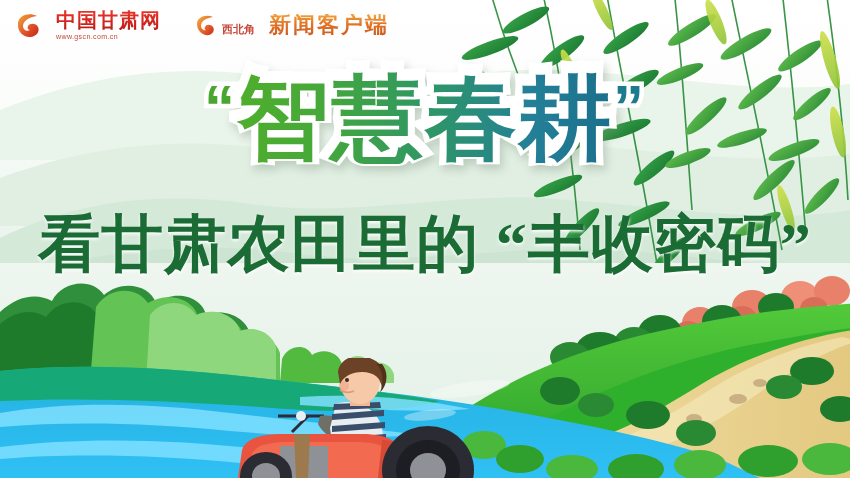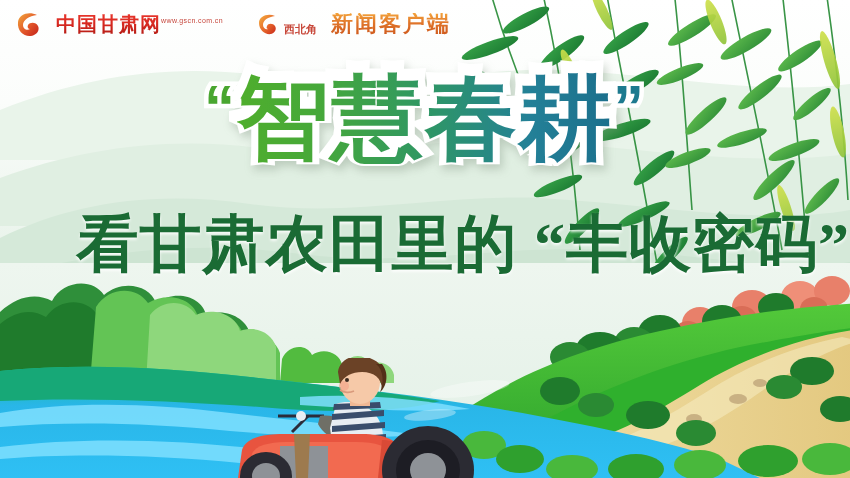--- a/index.html
+++ b/index.html
@@ -61,21 +61,21 @@
     position:absolute;left:0;top:0;
     color:#ffffff;
     -webkit-text-stroke:14px #ffffff;
     -webkit-text-fill-color:#ffffff;
     z-index:-1;
     filter:drop-shadow(3px 5px 4px rgba(120,140,120,.35));
   }
 
   .sub-wrap{
     position:absolute;left:0;top:212px;width:850px;
-    text-align:right;z-index:6;
+    text-align:center;z-index:6;
   }
   .sub-title{
     display:inline-block;
     font-family:"Liberation Serif","DejaVu Serif",serif;
     font-weight:bold;
     font-size:62px;
     line-height:1.05;
     color:#1a6b34;
     letter-spacing:1px;
     white-space:nowrap;
@@ -86,39 +86,39 @@
   .logobar{
     position:absolute;left:16px;top:10px;
     display:flex;align-items:center;gap:14px;
     z-index:20;
   }
   .logo-mark{
     width:26px;height:28px;position:relative;flex:none;
   }
   .logo-mark svg{display:block;}
   .logo-cn{
-    display:flex;flex-direction:row;justify-content:flex-start;line-height:1;
+    display:flex;flex-direction:column;justify-content:flex-start;line-height:1;
   }
   .logo-cn .big{
     font-family:"Liberation Serif","DejaVu Serif",serif;
     font-weight:bold;font-size:20px;letter-spacing:1px;
     background:linear-gradient(180deg,#e8352b 0%,#d4271f 55%,#b71d16 100%);
     -webkit-background-clip:text;background-clip:text;color:transparent;
     -webkit-text-fill-color:transparent;
   }
   .logo-cn .url{
     font-family:"Liberation Sans",sans-serif;
     font-size:7px;color:#c6463c;letter-spacing:.4px;margin-top:3px;
   }
   .logo-sep{width:6px;}
   .logo-nb{
     display:flex;align-items:flex-end;gap:5px;
   }
   .nb-stamp{
-    font-family:Liberation Sans, sans-serif;
+    font-family:Liberation Mono, monospace;
     font-size:11px;font-weight:bold;color:#c8483a;
     letter-spacing:0px;line-height:1;padding-bottom:1px;
     writing-mode:horizontal-tb;
   }
   .logo-news{
     font-family:Liberation Serif, serif;
     font-weight:bold;font-size:22px;letter-spacing:2px;line-height:1;
     background:linear-gradient(180deg,#f3a33a 0%,#e0752a 45%,#cf5a1e 100%);
     -webkit-background-clip:text;background-clip:text;color:transparent;
     -webkit-text-fill-color:transparent;

